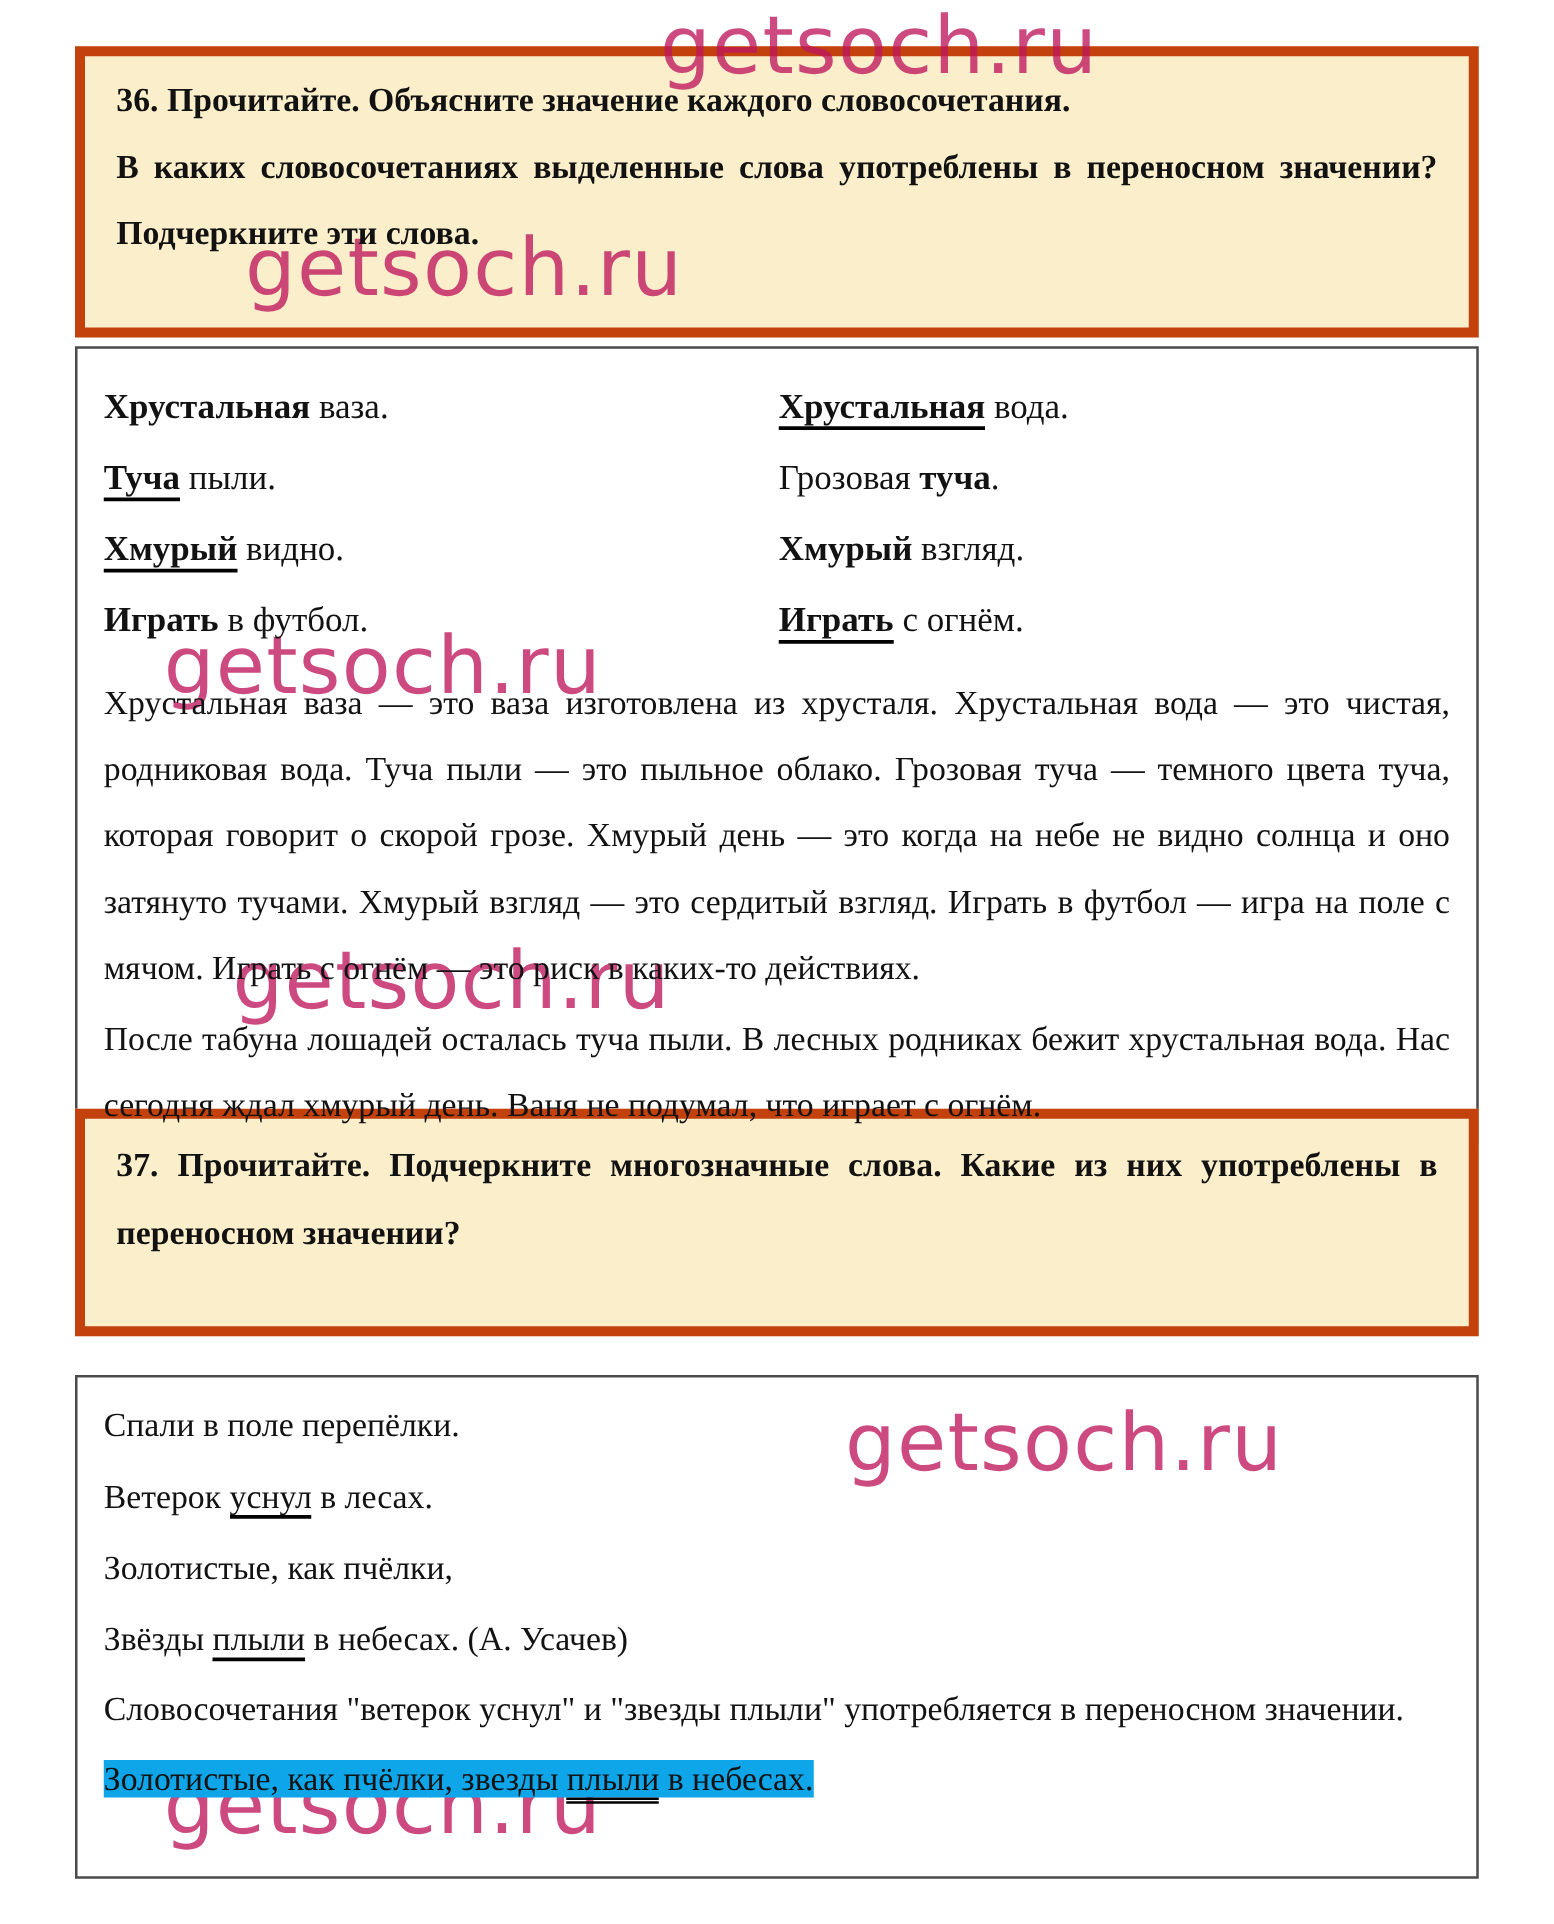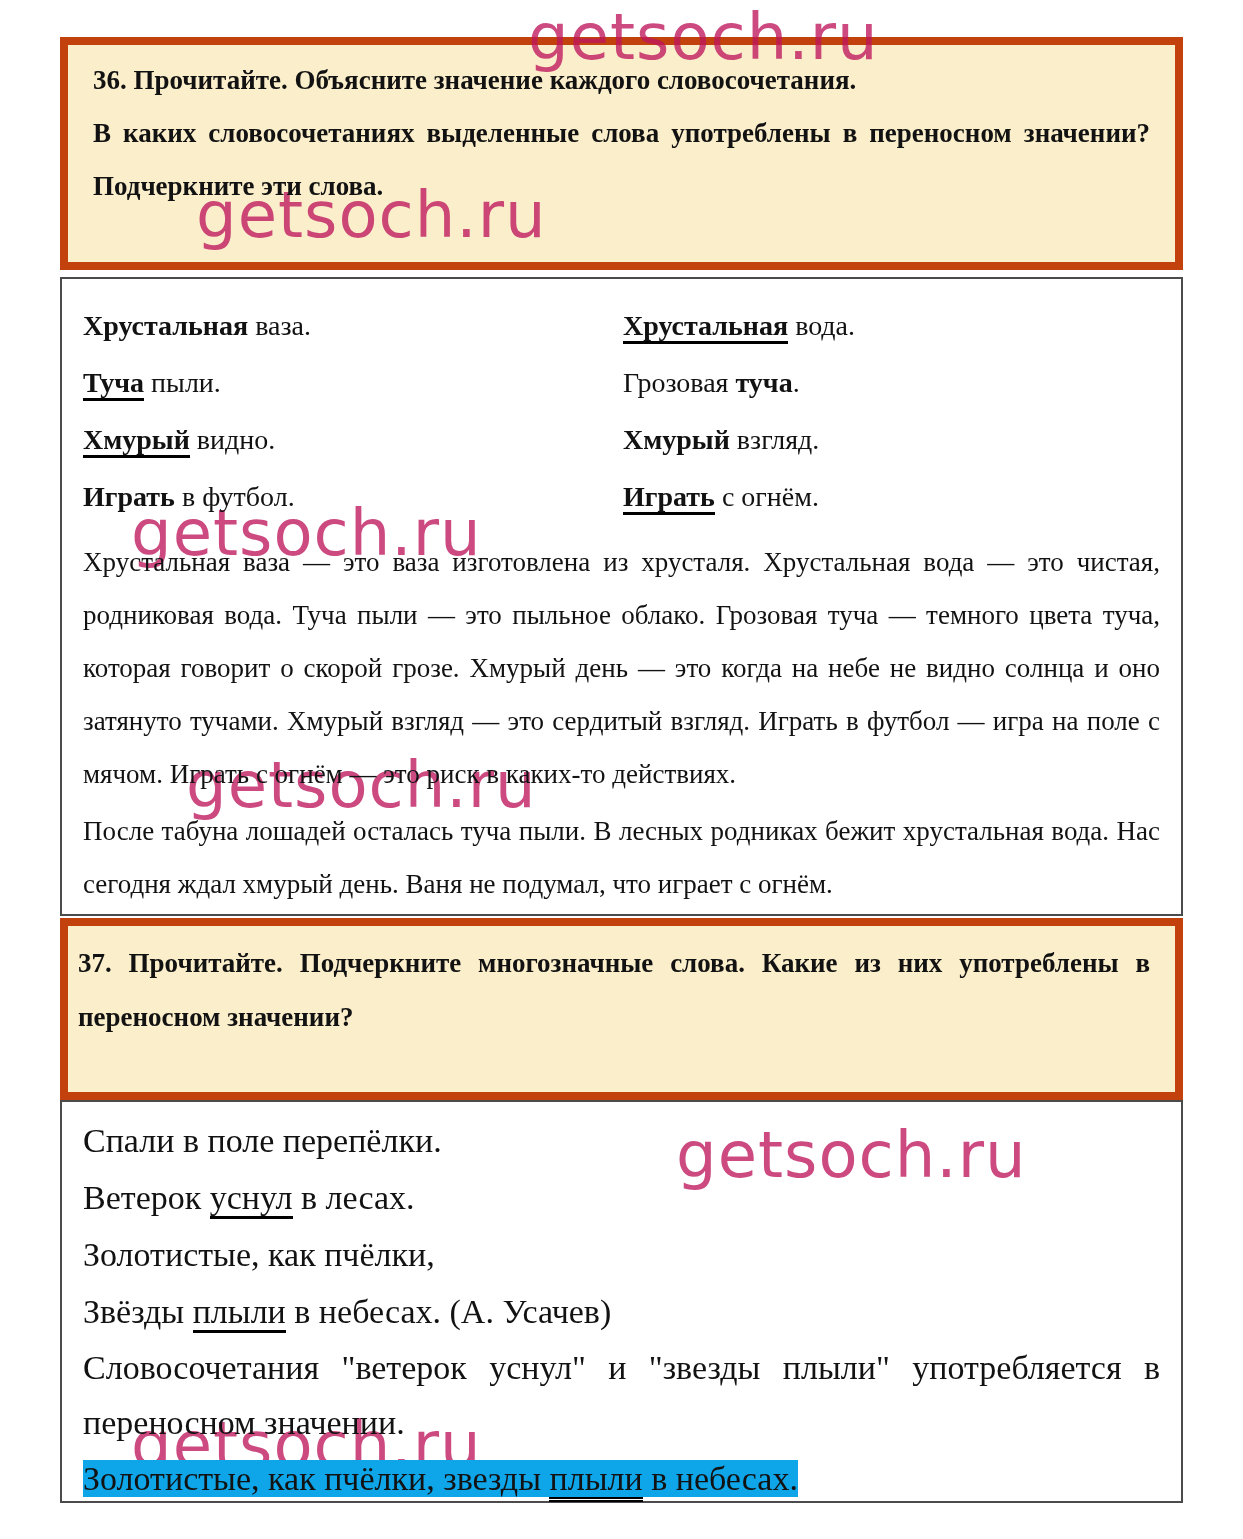--- a/index.html
+++ b/index.html
@@ -57,21 +57,21 @@
   .uu{border-bottom:5px double #000;}
   
   .para{
     margin:0;
     font-size:27px;
     line-height:53px;
     text-align:justify;
   }
   .poem p{
     margin:0;
-    font-size:34px;
+    font-size:27px;
     line-height:57px;
   }
   .note{text-align:justify;}
   .shade{background:#0ea5e9;}
 </style>
 </head>
 <body>
 
 <div class="page">
 
@@ -125,21 +125,21 @@
             <span class="b u">Играть</span><span> с огнём.</span>
           </div>
         </div>
       </div>
 
       <p class="para" style="margin-top:11px;">Хрустальная ваза — это ваза изготовлена из хрусталя. Хрустальная вода — это чистая, родниковая вода. Туча пыли — это пыльное облако. Грозовая туча — темного цвета туча, которая говорит о скорой грозе. Хмурый день — это когда на небе не видно солнца и оно затянуто тучами. Хмурый взгляд — это сердитый взгляд. Играть в футбол — игра на поле с мячом. Играть с огнём — это риск в каких-то действиях.</p>
       <p class="para" style="margin-top:4px;">После табуна лошадей осталась туча пыли. В лесных родниках бежит хрустальная вода. Нас сегодня ждал хмурый день. Ваня не подумал, что играет с огнём.</p>
     </div>
   </div>
 
-  <div class="box cream" style="top:918px;height:182px;padding:10px 25px 0 10px;">
+  <div class="box cream" style="top:887px;height:182px;padding:10px 25px 0 25px;">
     <div class="content hdr">
       <p style="line-height:54px;">37. Прочитайте. Подчеркните многозначные слова. Какие из них употреблены в переносном значении?</p>
     </div>
   </div>
 
   <div class="box white" style="top:1100px;height:403px;padding:10px 21px 0 21px;">
     <div class="content poem">
       <p>Спали в поле перепёлки.</p>
       <p>
         <span>Ветерок </span><span class="u">уснул</span><span> в лесах.</span>

